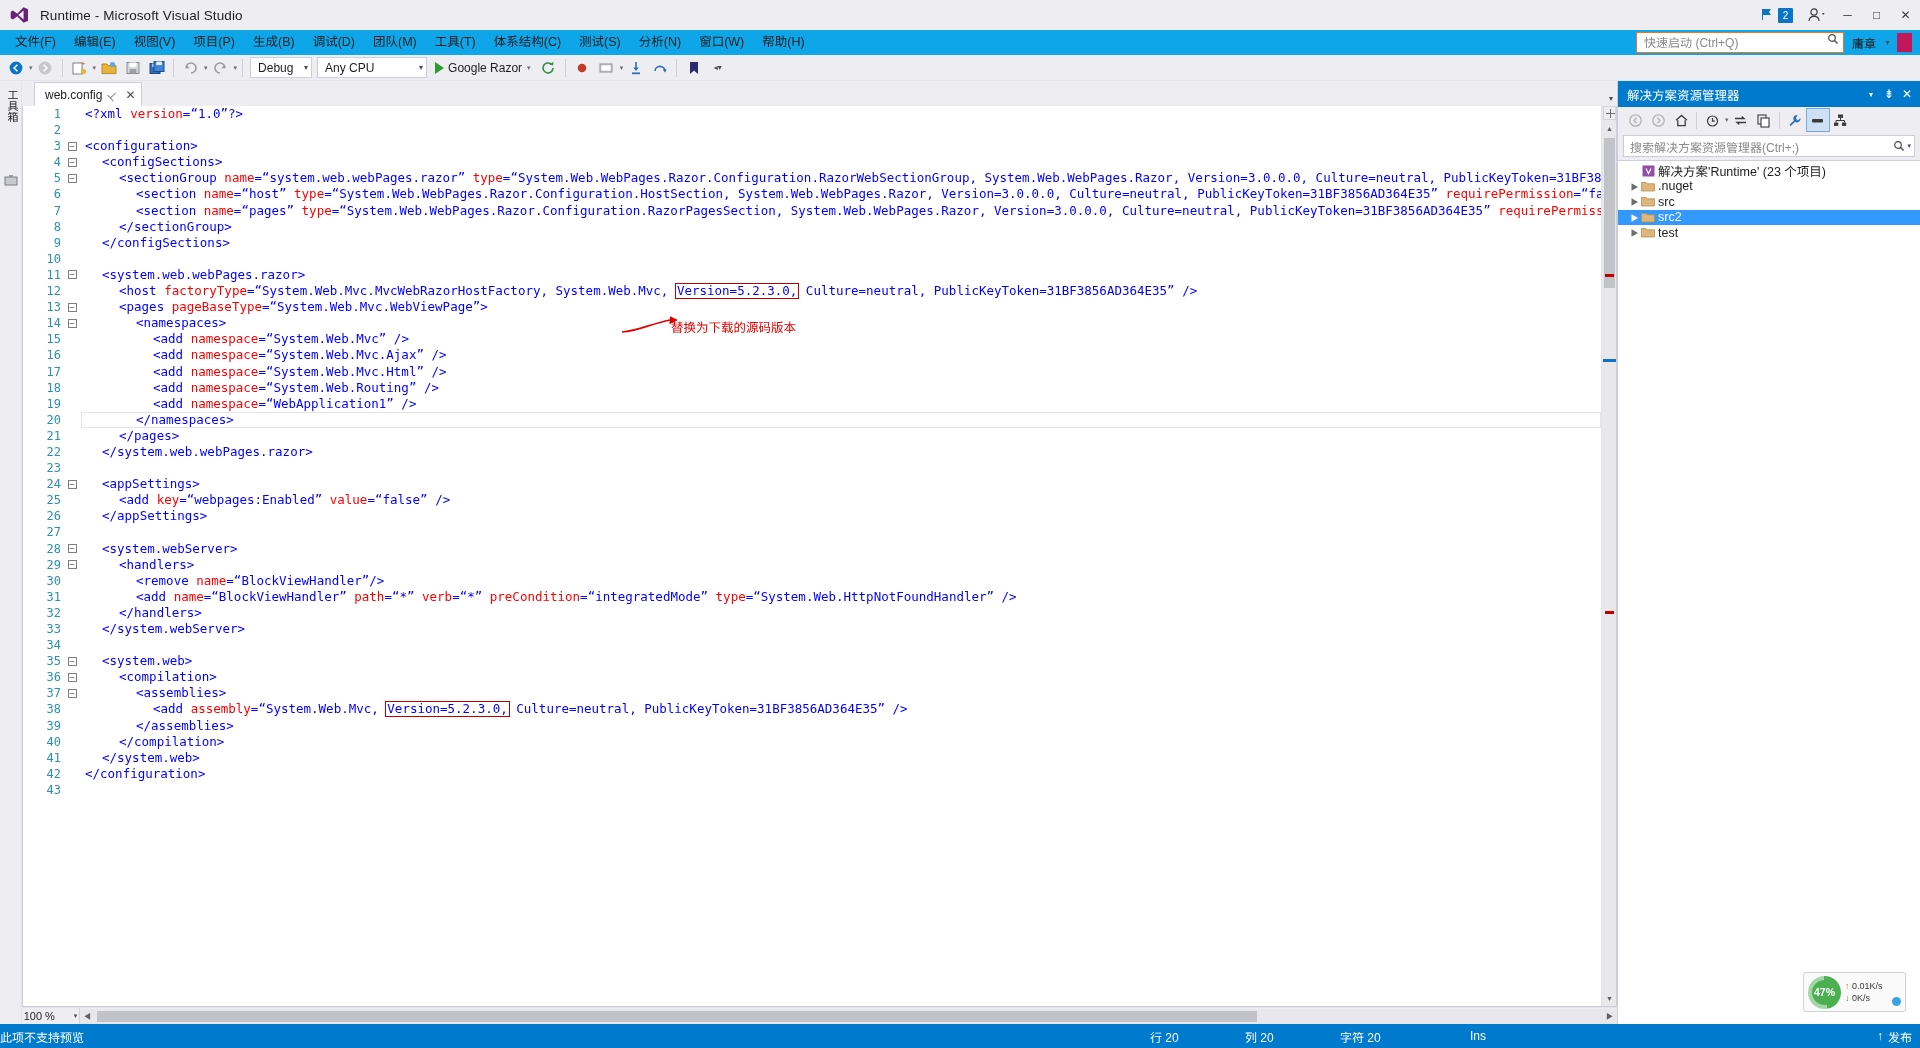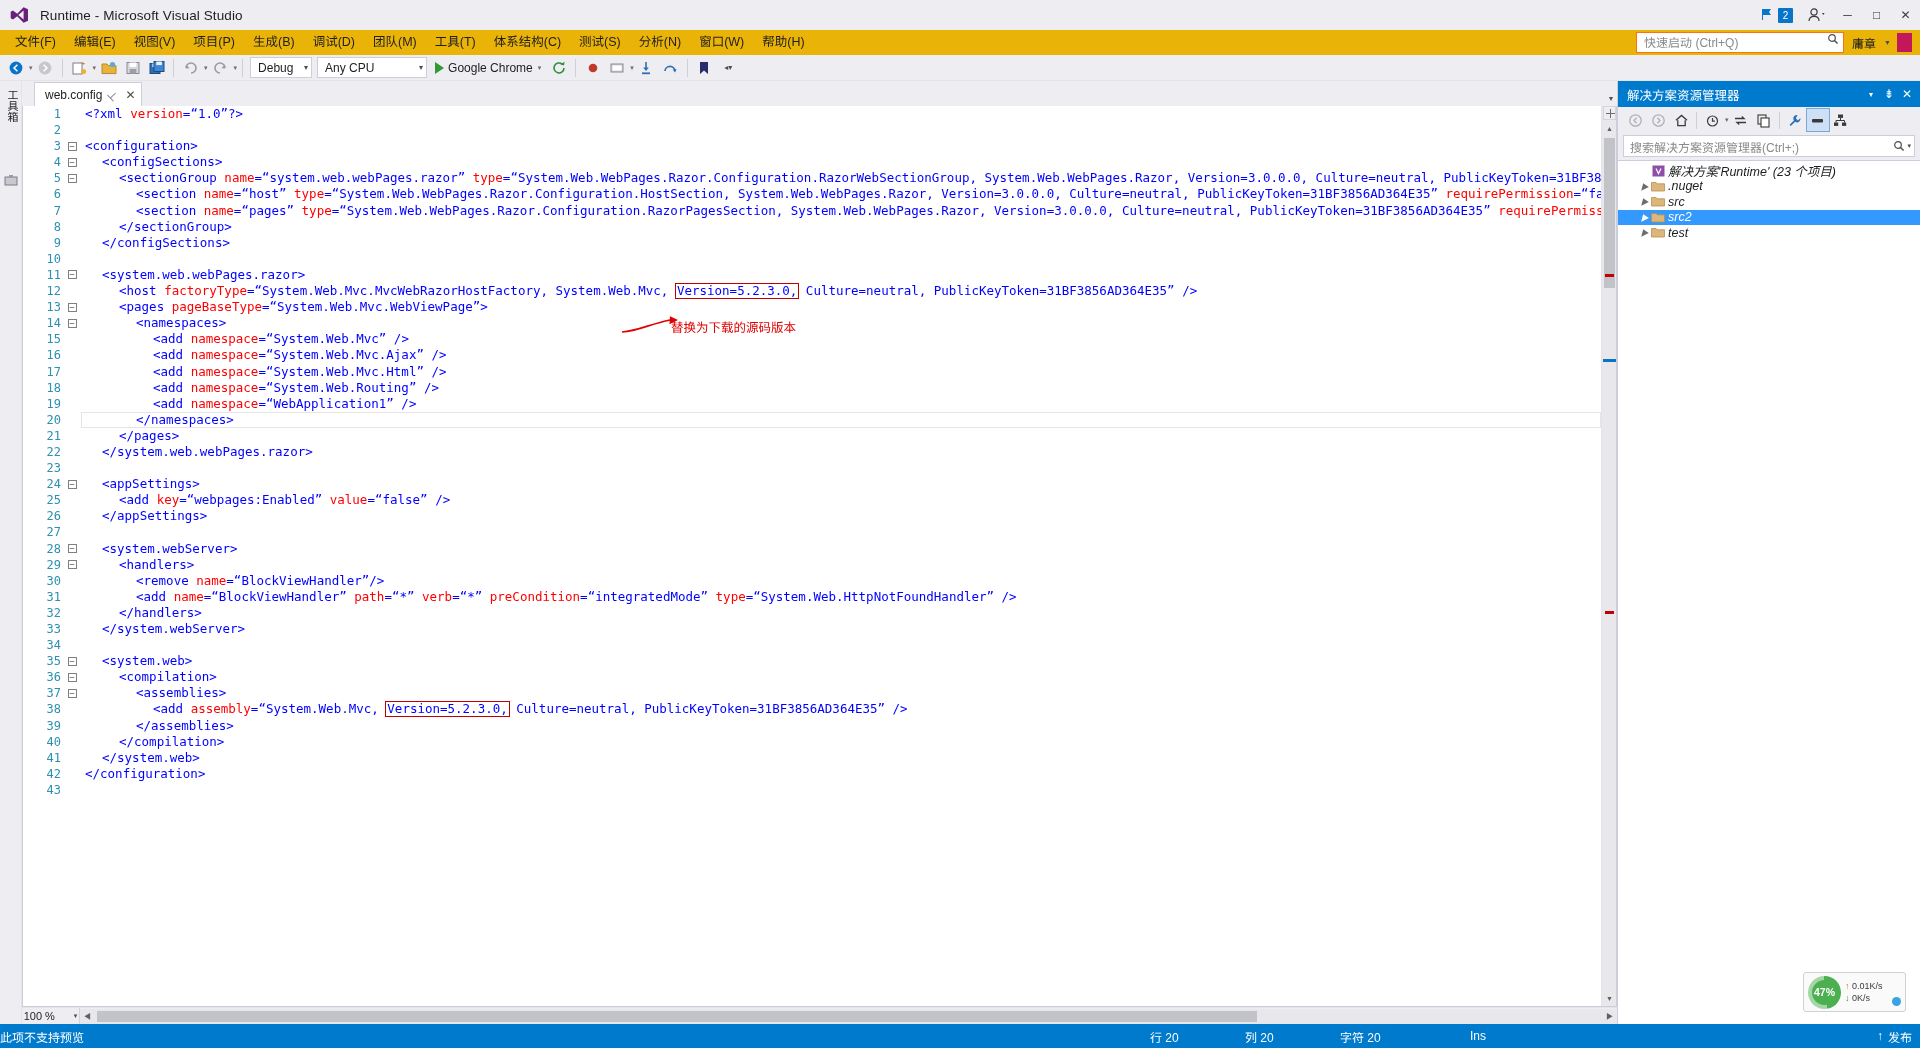--- a/index.html
+++ b/index.html
@@ -31,21 +31,21 @@
   .badge-sq {
     width: 15px; height: 15px; background: #0a74c8; color: #fff; font-size: 10px;
     display: flex; align-items: center; justify-content: center; border-radius: 1px;
   }
   .user-ico { width: 20px; height: 18px; margin: 0 6px; position: relative; }
   .win-btns { display: flex; align-items: center; height: 30px; }
   .win-btn { width: 29px; height: 29px; display: flex; align-items: center; justify-content: center; color: #3b3b3b; font-size: 12px; }
 
   
   .menubar {
-    height: 25px; background: #eab308; display: flex; align-items: center;
+    height: 25px; background: #0ea5e9; display: flex; align-items: center;
     padding-left: 6px; position: relative; flex: 0 0 25px; font-size: 12.5px;
   }
   .menu-item { padding: 3px 9px; color: #1e1e1e; white-space: nowrap; line-height: 17px; }
   .menubar-right { position: absolute; right: 8px; top: 0; height: 25px; display: flex; align-items: center; gap: 6px; }
   .quick-launch {
     width: 208px; height: 21px; background: #fff; border: 1px solid #f97316; display: flex; align-items: flex-start;
     padding: 0 4px 0 7px; font-size: 12px; color: #8a8a8a;
   }
   .quick-launch .ql-ico { margin-left: auto; color: #5a5a5a; font-size: 12px; }
   .menubar-right .mr-txt { font-size: 12px; color: #1e1e1e; padding: 0 2px; }
@@ -155,21 +155,21 @@
   .rp-toolbar { height: 26px; display: flex; align-items: center; background: #eeeef2; padding-left: 6px; gap: 1px; flex: 0 0 26px; }
   .rp-tb { width: 22px; height: 22px; display: flex; align-items: center; justify-content: center; position: relative; }
   .rp-tb.sel { background: #cde0f5; outline: 1px solid #7ea8d4; }
   .rp-sep { width: 1px; height: 17px; background: #cfcfd8; margin: 0 3px; }
   .rp-search {
     height: 22px; margin: 2px 5px 3px 5px; background: #fff; border: 1px solid #cccedb;
     display: flex; align-items: center; padding: 0 3px 0 6px; font-size: 12px; color: #8a8a8a;
   }
   .rp-search .s-ico { margin-left: auto; color: #4d4d4d; display: flex; align-items: center; gap: 2px; }
   .rp-tree { flex: 1 1 auto; background: #fff; border-top: 1px solid #cccedb; overflow: hidden; padding-top: 2px; font-size: 12.5px; }
-  .tnode { height: 15.5px; display: flex; align-items: center; padding-left: 20px; white-space: nowrap; font-style: italic; }
+  .tnode { height: 15.5px; display: flex; align-items: center; padding-left: 10px; white-space: nowrap; }
   .tnode.sel { background: #3399ff; color: #fff; }
   .tnode .exp { width: 13px; flex: 0 0 13px; display: flex; align-items: center; justify-content: center; font-size: 8px; color: #6d6d6d; }
   .tnode.sel .exp { color: #fff; }
   .tnode .tlabel { padding-left: 3px; }
   .folder-ico { width: 14px; height: 11px; flex: 0 0 14px; position: relative; }
   .sln-ico { width: 14px; height: 13px; flex: 0 0 14px; display:flex; align-items:center; justify-content:center; }
 
   
   .perf-pill {
     position: absolute; right: 14px; bottom: 36px; width: 103px; height: 40px;
@@ -325,21 +325,21 @@
       <span>Debug</span>
       <span class="cb-arrow">▾</span>
     </div>
     <div class="tb-combo combo-cpu">
       <span>Any CPU</span>
       <span class="cb-arrow">▾</span>
     </div>
 
     <div class="run-btn">
       <span class="tri-green"></span>
-      <span>Google Chrome</span>
+      <span>Google Razor</span>
       <span class="tb-caret">▾</span>
     </div>
     <div class="tb-btn">
       <svg width="16" height="16" viewBox="0 0 16 16">
           <path d="M13 8 a5 5 0 1 1 -1.8 -3.9" fill="none" stroke="#2f8f3f" stroke-width="1.6"></path>
           <path d="M13.6 1.8 L13 5.6 L9.4 4.6z" fill="#2f8f3f"></path>
         </svg>
     </div>
     <div class="tb-sep"></div>
     <div class="tb-btn">

